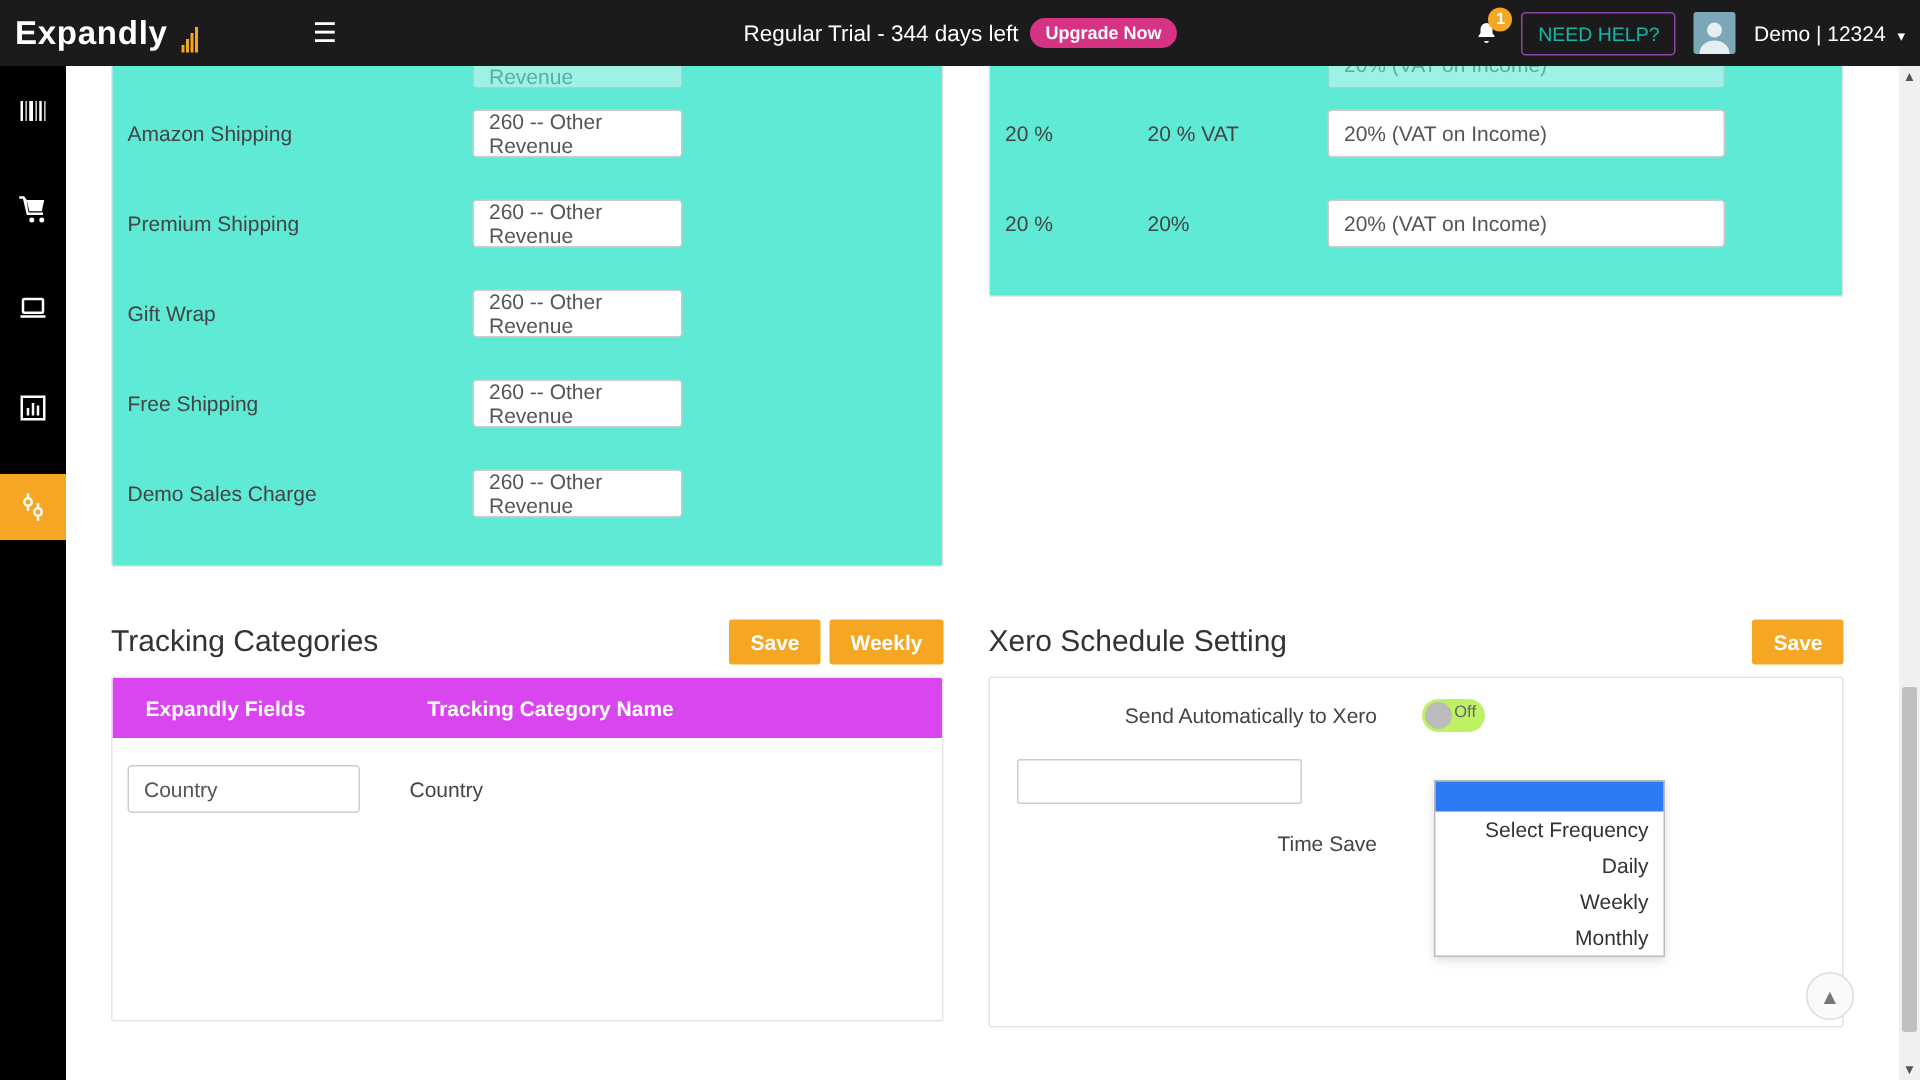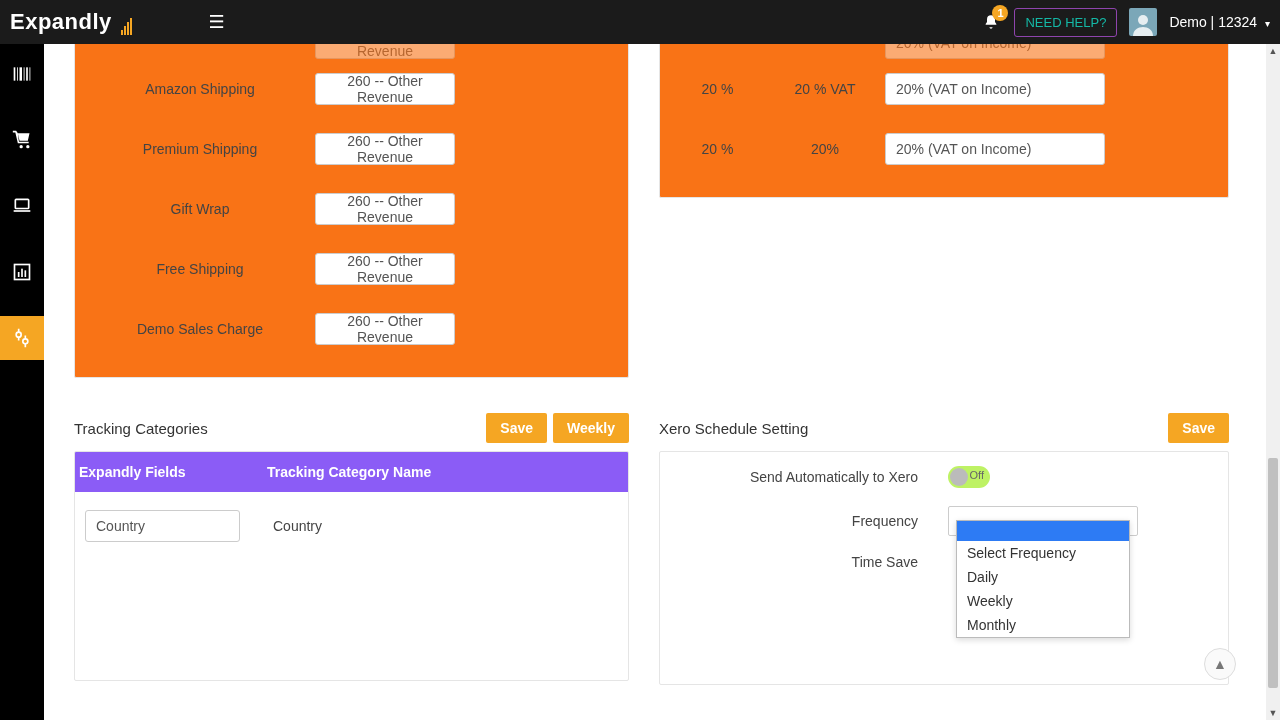--- a/index.html
+++ b/index.html
@@ -155,22 +155,21 @@
   }
 
   .panels-row {
     display: flex;
     gap: 30px;
     align-items: flex-start;
   }
   .panel {
     border: 1px solid #e5e5e5;
     border-radius: 2px;
-    background: #f97316;
-    text-align: center;
+    background: #5eead4;
   }
   .panel.left1 { width: 555px; padding: 0 10px 18px 10px; }
   .panel.right1 { width: 570px; padding: 0 10px 18px 10px; }
 
   .maprow {
     display:flex;
     align-items:center;
     min-height: 60px;
   }
   .maprow .lbl { width: 230px; padding-left: 0px; color:#444; }
@@ -182,46 +181,46 @@
     display:flex; align-items:center;
     padding: 0 10px;
     color:#555;
     font-size:14px;
     background:#fff;
   }
 
   .vatrow { display:flex; align-items:center; min-height:60px; }
   .vatrow .c1 { width: 95px; color:#444; }
   .vatrow .c2 { width: 120px; color:#444; }
-  .vatrow .selbox { width: 220px; }
+  .vatrow .selbox { width: 265px; }
 
   
   .section2 { display:flex; gap:30px; margin-top: 35px; align-items:flex-start; }
 
   .sec-header {
     display:flex; justify-content:space-between; align-items:center;
     margin-bottom: 8px;
   }
-  .sec-title { font-size: 15px; color:#333; font-weight:500; }
+  .sec-title { font-size: 20px; color:#333; font-weight:500; }
   .btn-orange {
     background:#f5a623; color:#fff; border:none; padding:7px 14px;
     font-size:14px; font-weight:600; border-radius:2px; cursor:pointer;
   }
   .btn-group { display:flex; gap:6px; }
 
   .left2 { width: 555px; }
   .right2 { width: 570px; }
 
   .tc-table {
     border:1px solid #e5e5e5; border-radius:2px; overflow:hidden;
     height: 230px;
   }
   .tc-head {
-    background:#8b5cf6; color:#fff; display:flex; height:40px; align-items:center;
-    font-weight:600; padding:0 4px;
+    background:#d946ef; color:#fff; display:flex; height:40px; align-items:center;
+    font-weight:600; padding:0 22px;
   }
   .tc-head .h1 { width: 188px; }
   .tc-head .h2 { flex:1; }
   .tc-body { padding: 18px 10px; display:flex; align-items:center; }
   .tc-body .selbox { width:155px; height:32px; border:1px solid #ccc; border-radius:3px;
     display:flex; align-items:center; padding:0 10px; color:#555; }
   .tc-body .plain { margin-left: 33px; color:#444; }
 
   .sched {
     border:1px solid #e5e5e5; border-radius:2px;
@@ -243,25 +242,26 @@
     position:absolute; right:6px; top:3px; font-size:11px; color:#666;
   }
   .freq-input {
     width: 190px; height: 30px; border:1px solid #ccc; border-radius:2px;
     background:#fff;
   }
   .dropdown {
     position:absolute;
     left: 296px;
     top: 68px;
-    width: 174px;
+    width: 154px;
     border:1px solid #bbb;
     background:#fff;
     box-shadow: 0 2px 6px rgba(0,0,0,0.15);
     z-index:10;
+    text-align:right;
   }
   .dropdown .opt {
     padding: 4px 10px;
     color:#333;
     cursor:pointer;
     font-size:14px;
   }
   .dropdown .opt.hl { background:#2d7bf4; color:#2d7bf4; height:20px; }
 
   
@@ -287,20 +287,24 @@
 
 <div class="topbar">
   <span class="logo">
     <span>Expandly</span>
     <span class="logo-bars">
       <span></span><span></span><span></span><span></span>
     </span>
   </span>
   <span class="hamburger">☰</span>
 
+  <div class="top-center">
+    <span>Regular Trial - 344 days left</span>
+    <button class="upgrade-btn">Upgrade Now</button>
+  </div>
 
   <div class="top-right">
     <div class="bell">
       <svg width="16" height="16" viewBox="0 0 24 24">
           <path d="M12 2a6 6 0 00-6 6v4l-2 3v1h16v-1l-2-3V8a6 6 0 00-6-6zm0 20a2.5 2.5 0 002.45-2h-4.9A2.5 2.5 0 0012 22z"></path>
         </svg>
       <span class="badge">1</span>
     </div>
     <div class="needhelp">NEED HELP?</div>
     <div class="avatar">
@@ -445,21 +449,20 @@
       </div>
       <div class="sched">
         <div class="sched-row">
           <span class="sl">Send Automatically to Xero</span>
           <div class="toggle">
             <div class="knob"></div>
             <span class="tx">Off</span>
           </div>
         </div>
         <div class="sched-row">
-          <span class="sl">Frequency</span>
           <div class="freq-input"></div>
         </div>
         <div class="sched-row">
           <span class="sl">Time Save</span>
         </div>
 
         <div class="dropdown">
           <div id="freq-opts">
               <div class="opt hl"></div>
               <div class="opt">Select Frequency</div>

